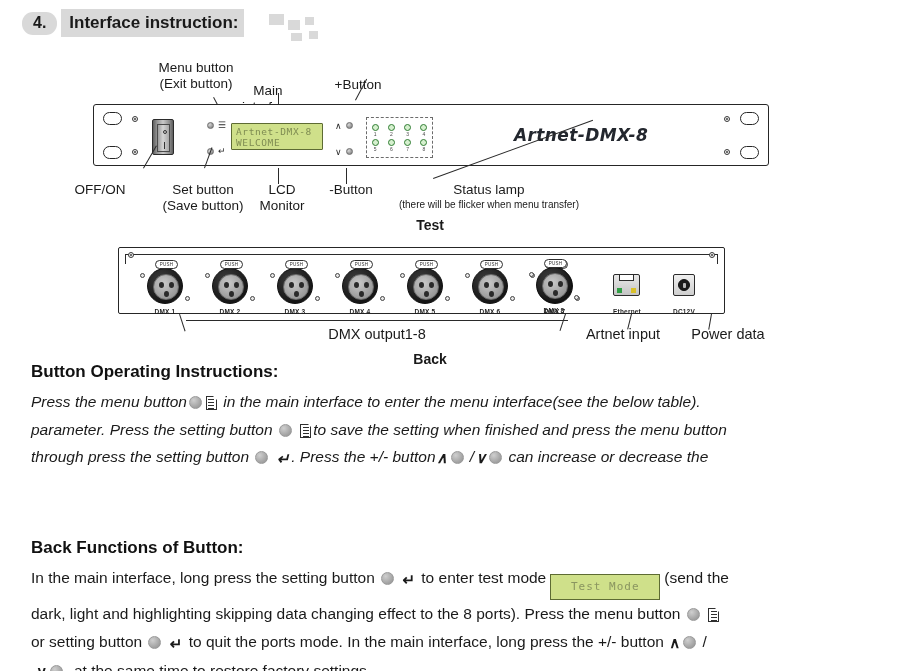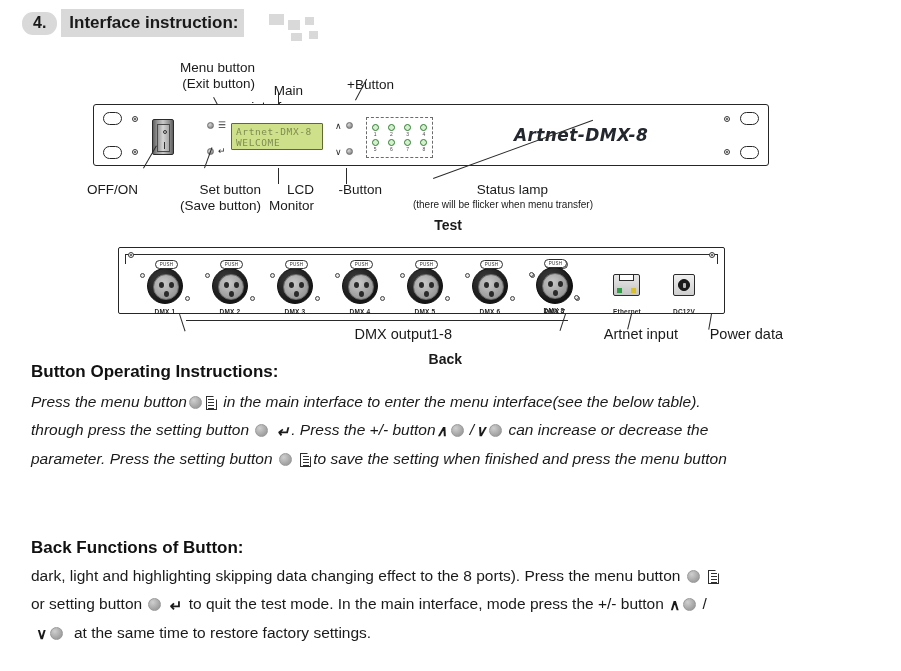--- a/index.html
+++ b/index.html
@@ -35,21 +35,21 @@
   .deco.a { left: 269px; top: 14px;  width: 15px; height: 11px; }
   .deco.b { left: 288px; top: 20px;  width: 12px; height: 10px; }
   .deco.c { left: 305px; top: 17px;  width: 9px;  height: 8px; }
   .deco.d { left: 291px; top: 33px;  width: 11px; height: 8px; }
   .deco.e { left: 309px; top: 31px;  width: 9px;  height: 8px; }
 
   
   .lbl {
     position: absolute;
     font-size: 13.5px; color: #1a1a1a;
-    text-align: right; line-height: 1.18;
+    text-align: center; line-height: 1.18;
     white-space: pre-line;
   }
   .lbl.small { font-size: 10px; }
   .lbl.bold { font-weight: bold; font-size: 14px; }
 
   
   .leader { position: absolute; background: #2a2a2a; transform-origin: 0 0; height: 1px; }
 
   
   #front-panel {
@@ -464,32 +464,35 @@
 <div class="lbl" style="left:673px; top:326px; width:110px; font-size:14.5px;">Power data</div>
 <div class="lbl bold" style="left:398px; top:351px; width:64px;">Back</div>
 
 <div class="h-sub" style="top:362px;">Button Operating Instructions:</div>
 
 <div class="para" style="top:388px;font-style:italic;">
   <div class="ln">
     <span>Press the menu button</span><span class="g-circ"></span><span class="g-doc"></span>&nbsp;<span>in the main interface to enter the menu interface(see the below table).</span>
   </div>
   <div class="ln">
+    <span>parameter. Press the setting button</span>&nbsp;<span class="g-circ"></span>&nbsp;<span class="g-doc"></span><span>to save the setting when finished and press the menu button</span>
+  </div>
+  <div class="ln">
     <span>through press the setting button</span>&nbsp;<span class="g-circ"></span>&nbsp;<span class="g-ret">↵</span><span>. Press the +/- button</span><span class="g-up">∧</span><span class="g-circ"></span>&nbsp;<span>/</span><span class="g-dn">∨</span><span class="g-circ"></span>&nbsp;<span>can increase or decrease the</span>
   </div>
-  <div class="ln">
-    <span>parameter. Press the setting button</span>&nbsp;<span class="g-circ"></span>&nbsp;<span class="g-doc"></span><span>to save the setting when finished and press the menu button</span>
-  </div>
 </div>
 
 <div class="h-sub" style="top:538px;">Back Functions of Button:</div>
 
 <div class="para" style="top:562px;">
+  <div class="ln" style="line-height:32px;">
+    <span>In the main interface, long press the setting button</span>&nbsp;<span class="g-circ"></span>&nbsp;<span class="g-ret">↵</span>&nbsp;<span>to enter test mode</span><span class="lcd-inline">Test Mode</span><span>(send the</span>
+  </div>
   <div class="ln">
     <span>dark, light and highlighting skipping data changing effect to the 8 ports). Press the menu button</span>&nbsp;<span class="g-circ"></span>&nbsp;<span class="g-doc"></span>
   </div>
   <div class="ln">
-    <span>or setting button</span>&nbsp;<span class="g-circ"></span>&nbsp;<span class="g-ret">↵</span>&nbsp;<span>to quit the test mode. In the main interface, mode press the +/- button</span>&nbsp;<span class="g-up">∧</span><span class="g-circ"></span>&nbsp;<span>/</span>
+    <span>or setting button</span>&nbsp;<span class="g-circ"></span>&nbsp;<span class="g-ret">↵</span>&nbsp;<span>to quit the ports mode. In the main interface, long press the +/- button</span>&nbsp;<span class="g-up">∧</span><span class="g-circ"></span>&nbsp;<span>/</span>
   </div>
   <div class="ln">
     &nbsp;<span class="g-dn">∨</span><span class="g-circ"></span>&nbsp;&nbsp;<span>at the same time to restore factory settings.</span>
   </div>
 </div>
 
 </body></html>

